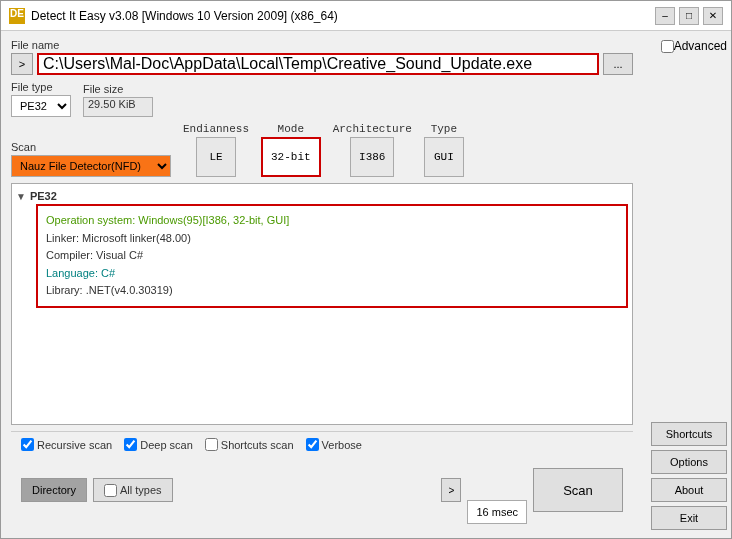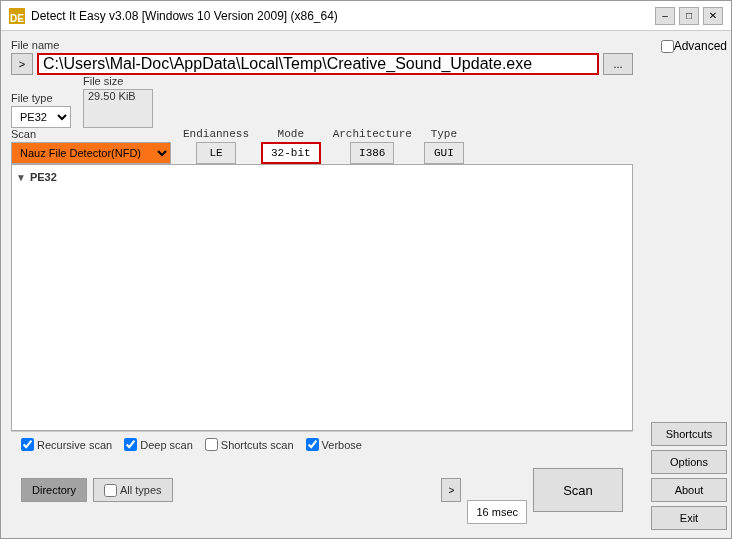--- a/index.html
+++ b/index.html
@@ -27,21 +27,21 @@
       padding: 4px 8px;
       height: 30px;
       flex-shrink: 0;
     }
     .titlebar-icon {
       width: 16px;
       height: 16px;
       margin-right: 6px;
       background: #d4a000;
       display: flex;
-      align-items: flex-end;
+      align-items: flex-start;
       justify-content: center;
       font-size: 10px;
       font-weight: bold;
       color: #fff;
       flex-shrink: 0;
     }
     .titlebar-title {
       flex: 1;
       font-size: 12px;
       color: #000;
@@ -65,20 +65,21 @@
     .content {
       display: flex;
       flex: 1;
       overflow: hidden;
     }
     .main-panel {
       flex: 1;
       padding: 8px 10px;
       display: flex;
       flex-direction: column;
+      gap: 6px;
     }
     .right-panel {
       width: 88px;
       padding: 8px 4px;
       display: flex;
       flex-direction: column;
       align-items: flex-end;
       gap: 4px;
       flex-shrink: 0;
     }
@@ -139,21 +140,21 @@
     .select-input {
       height: 22px;
       border: 1px solid #aaa;
       background: #fff;
       padding: 0 4px;
       font-size: 11px;
       cursor: pointer;
       min-width: 60px;
     }
     .text-input {
-      height: 39px;
+      height: 20px;
       border: 1px solid #aaa;
       background: #e8e8e8;
       padding: 0 4px;
       font-size: 11px;
       min-width: 70px;
       color: #333;
     }
 
     .scan-row {
       display: flex;
@@ -173,21 +174,21 @@
       cursor: pointer;
       min-width: 160px;
     }
     .info-box {
       display: flex;
       flex-direction: column;
       align-items: center;
       font-family: Liberation Mono, monospace;
     }
     .info-value {
-      height: 22px;
+      height: 40px;
       border: 1px solid #aaa;
       background: #e8e8e8;
       padding: 0 8px;
       font-size: 11px;
       display: flex;
       align-items: center;
       justify-content: center;
       min-width: 40px;
     }
     .mode-box {
@@ -408,20 +409,27 @@
         <div class="info-box">
           <div class="field-label">Type</div>
           <div class="info-value">GUI</div>
         </div>
       </div>
 
       <div class="results-section">
         <div class="tree-item">
           <span class="tree-arrow">▼</span>
           <span class="tree-label">PE32</span>
+        </div>
+        <div class="detection-box">
+          <div class="detection-line highlight-green">Operation system: Windows(95)[I386, 32-bit, GUI]</div>
+          <div class="detection-line">Linker: Microsoft linker(48.00)</div>
+          <div class="detection-line">Compiler: Visual C#</div>
+          <div class="detection-line highlight-cyan">Language: C#</div>
+          <div class="detection-line">Library: .NET(v4.0.30319)</div>
         </div>
       </div>
 
       <div class="bottom-bar">
         <div class="checkboxes-row">
           <label class="checkbox-item">
             <input type="checkbox" checked="" style="">
             <span class="checkbox-label">Recursive scan</span>
           </label>
           <label class="checkbox-item">

